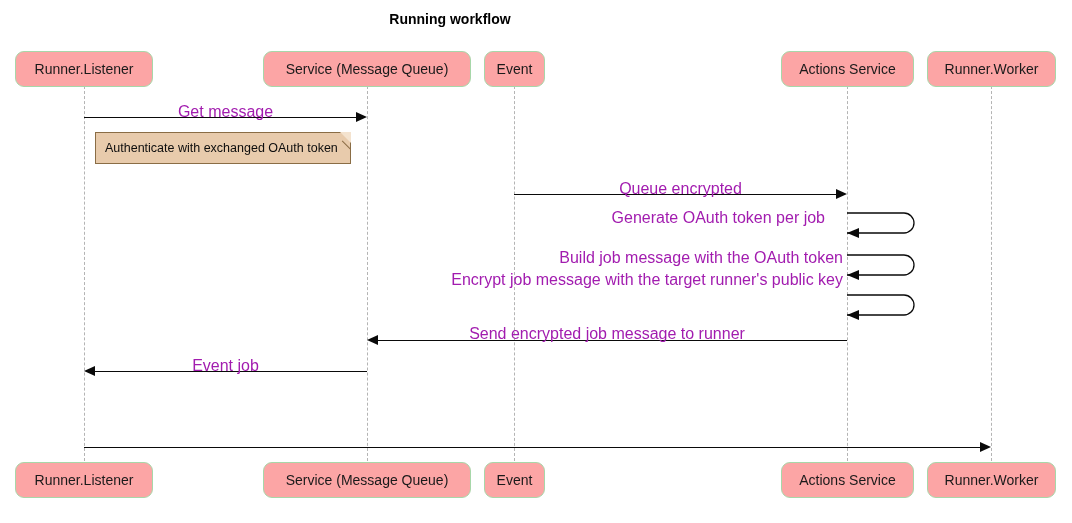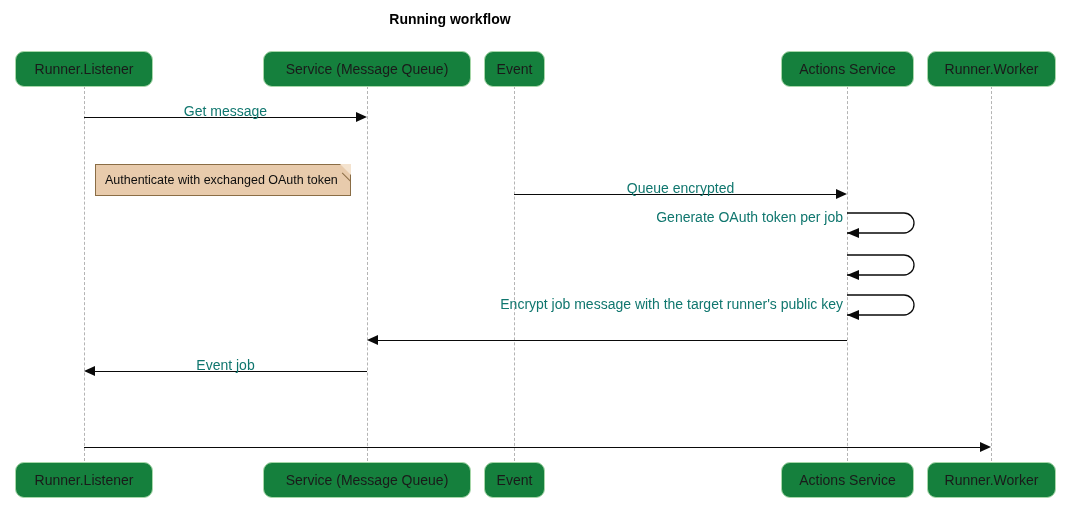--- a/index.html
+++ b/index.html
@@ -31,42 +31,41 @@
   .lifeline {
     position: absolute;
     width: 0;
     border-left: 1px dashed #b4b4b4;
     top: 86px;
     height: 375px;
   }
   .participant {
     position: absolute;
     box-sizing: border-box;
-    background: #15803d;
+    background: #fca5a5;
     border: 1px solid #a7d7a9;
     border-radius: 9px;
     height: 36px;
     line-height: 34px;
     text-align: center;
     font-size: 14px;
     color: #1a1a1a;
     white-space: nowrap;
   }
   .note {
     position: absolute;
     box-sizing: border-box;
     background: #e8cbac;
     border: 1px solid #8a6d45;
     height: 32px;
     line-height: 30px;
     font-size: 12.5px;
     color: #0d0d0d;
     padding-left: 9px;
     white-space: nowrap;
-    margin-top: 32px;
   }
   .note-fold {
     position: absolute;
     top: -1px;
     right: -1px;
     width: 0;
     height: 0;
     border-left: 11px solid transparent;
     border-top: 11px solid #f4e3cf;
   }
@@ -95,22 +94,22 @@
     border-bottom: 5px solid transparent;
     border-left: 11px solid #0a0a0a;
   }
   .arrowhead.left {
     border-top: 5px solid transparent;
     border-bottom: 5px solid transparent;
     border-right: 11px solid #0a0a0a;
   }
   .msg-label {
     position: absolute;
-    font-size: 14px;
-    color: #0f766e;
+    font-size: 16px;
+    color: #a21caf;
     white-space: nowrap;
   }
   .msg-label.center {
     text-align: center;
   }
   .msg-label.rightalign {
     text-align: right;
   }
   .selfloop svg {
     display: block;
@@ -158,39 +157,41 @@
   <div class="msg-line" style="left:514px;top:194px;width:323px"></div>
   <div class="arrowhead right" style="left:836px;top:189px"></div>
   <div class="msg-label center" style="left:514px;top:180px;width:333px">Queue encrypted</div>
 
   <div class="selfloop" style="left:847px;top:213px">
     <svg width="80" height="26" viewBox="0 0 80 26">
       <path d="M0,0 L57,0 A10,10 0 0 1 57,20 L0,20" fill="none" stroke="#0a0a0a" stroke-width="1.3"></path>
       <polygon points="0,20 12,15 12,25" fill="#0a0a0a"></polygon>
     </svg>
   </div>
-  <div class="msg-label rightalign" style="left:447px;top:209px;width:396px">Generate OAuth token per job</div>
+  <div class="msg-label rightalign" style="left:429px;top:209px;width:396px">Generate OAuth token per job</div>
 
   <div class="selfloop" style="left:847px;top:255px">
     <svg width="80" height="26" viewBox="0 0 80 26">
       <path d="M0,0 L57,0 A10,10 0 0 1 57,20 L0,20" fill="none" stroke="#0a0a0a" stroke-width="1.3"></path>
       <polygon points="0,20 12,15 12,25" fill="#0a0a0a"></polygon>
     </svg>
   </div>
+  <div class="msg-label rightalign" style="left:447px;top:249px;width:396px">Build job message with the OAuth token</div>
 
   <div class="selfloop" style="left:847px;top:295px">
     <svg width="80" height="26" viewBox="0 0 80 26">
       <path d="M0,0 L57,0 A10,10 0 0 1 57,20 L0,20" fill="none" stroke="#0a0a0a" stroke-width="1.3"></path>
       <polygon points="0,20 12,15 12,25" fill="#0a0a0a"></polygon>
     </svg>
   </div>
-  <div class="msg-label rightalign" style="left:347px;top:296px;width:496px">Encrypt job message with the target runner's public key</div>
+  <div class="msg-label rightalign" style="left:347px;top:271px;width:496px">Encrypt job message with the target runner's public key</div>
 
   <div class="msg-line" style="left:378px;top:340px;width:469px"></div>
   <div class="arrowhead left" style="left:367px;top:335px"></div>
+  <div class="msg-label center" style="left:367px;top:325px;width:480px">Send encrypted job message to runner</div>
 
   <div class="msg-line" style="left:95px;top:371px;width:272px"></div>
   <div class="arrowhead left" style="left:84px;top:366px"></div>
   <div class="msg-label center" style="left:84px;top:357px;width:283px">Event job</div>
 
 
   <div class="msg-line" style="left:84px;top:447px;width:897px"></div>
   <div class="arrowhead right" style="left:980px;top:442px"></div>
 
 </div>

